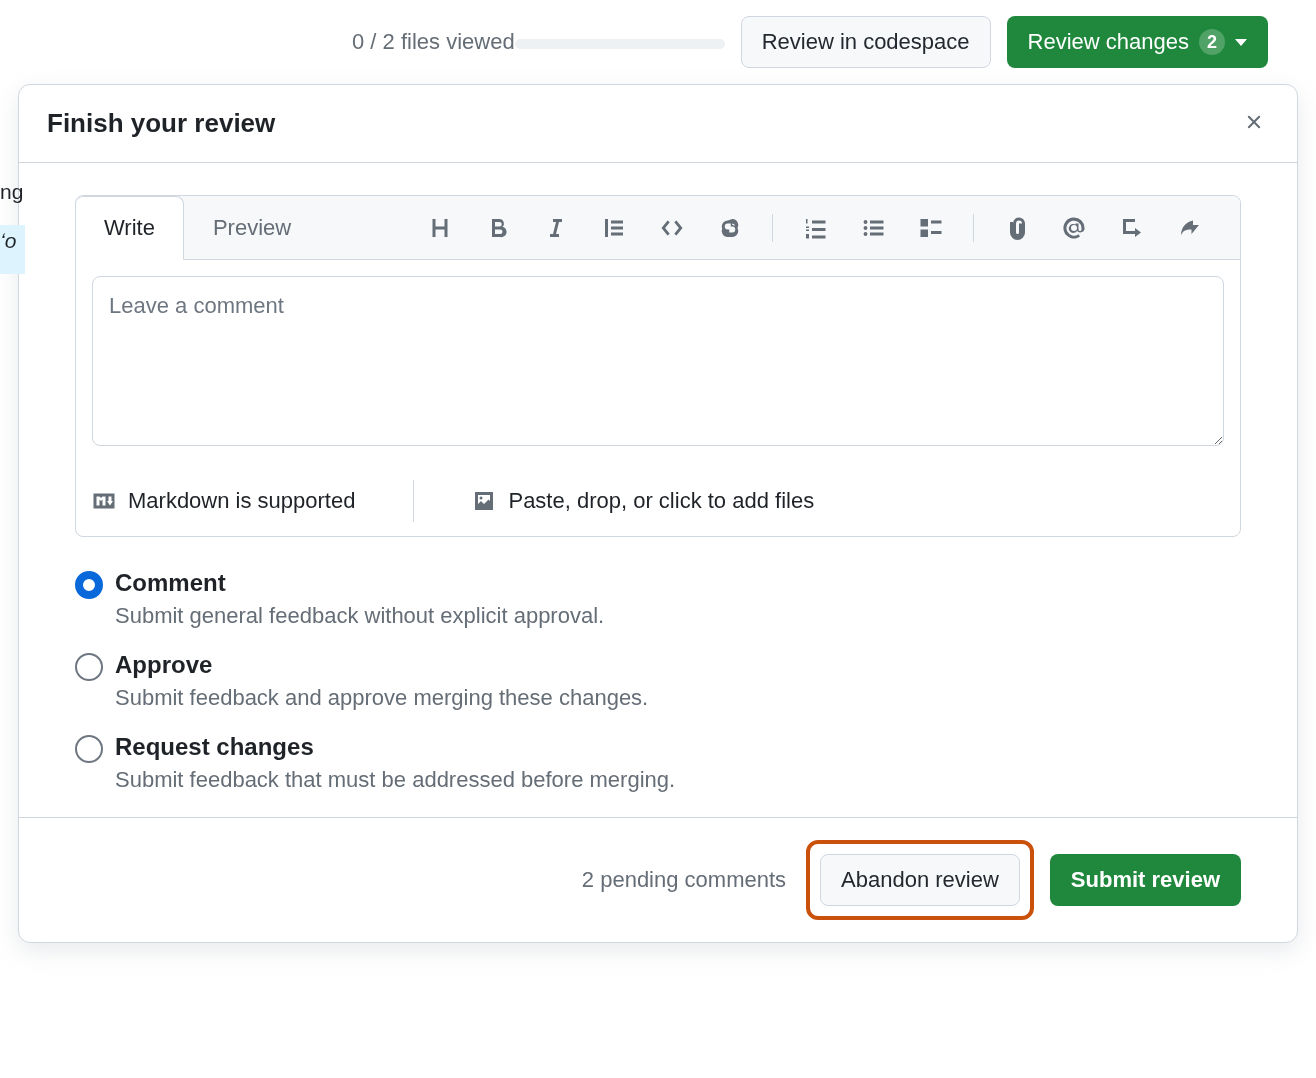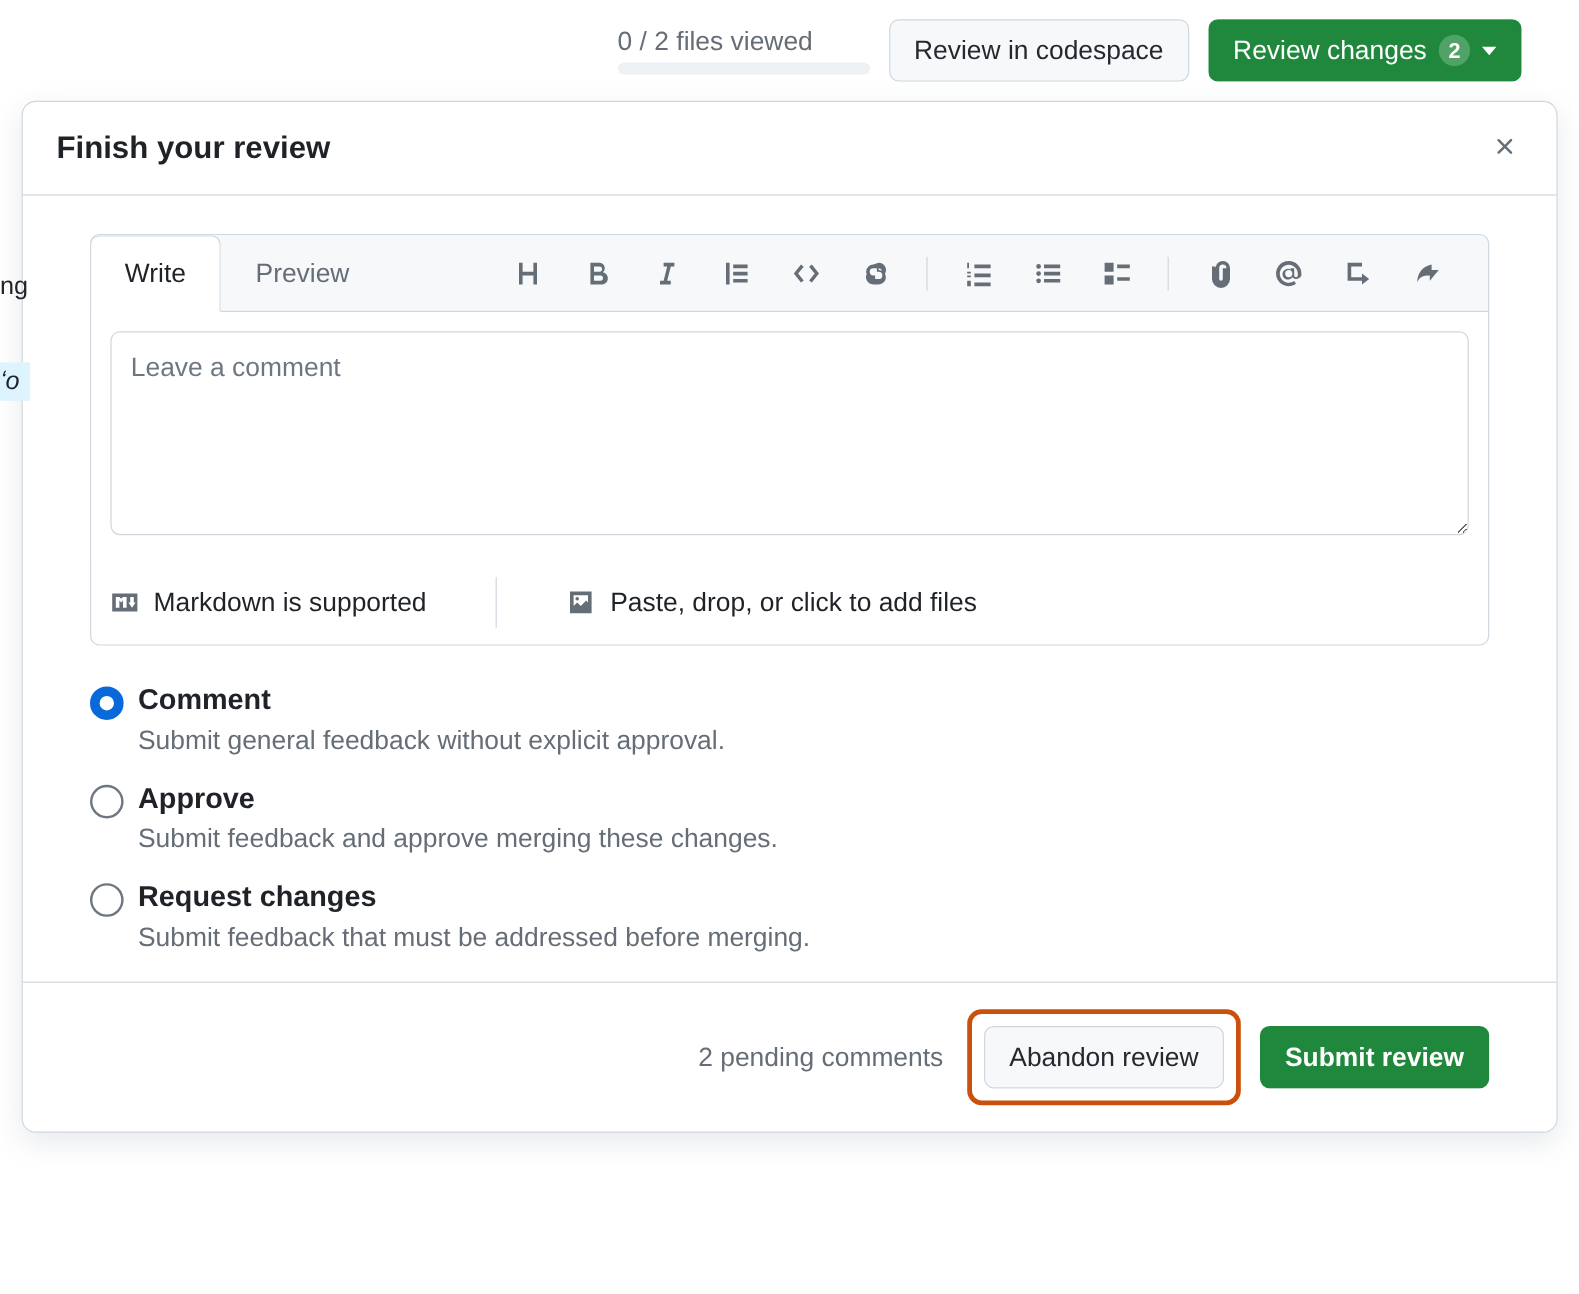--- a/index.html
+++ b/index.html
@@ -12,21 +12,21 @@
       font-size: 16px;
     }
     .top-bar {
       display: flex;
       justify-content: flex-end;
       align-items: center;
       padding: 16px 48px 8px 0;
       gap: 16px;
     }
     .files-viewed {
-      display: flex; flex-direction: column; 
+      display: flex; align-items: center;
     }
     .files-viewed-text {
       font-size: 22px;
       color: #656d76;
       font-weight: 400;
     }
     .progress-track {
       width: 210px; height: 10px; background:#eef1f4; border-radius: 6px; margin-top:4px;
     }
     .btn-secondary {
@@ -121,21 +121,21 @@
     .opt-desc { font-size:22px; color:#656d76; margin-top:6px;}
     .panel-footer {
       border-top:1px solid #d0d7de; padding: 22px 56px; display:flex; justify-content:flex-end; align-items:center; gap: 16px;
     }
     .pending-text { font-size:22px; color:#656d76; margin-right:4px;}
     .abandon-highlight { border:4px solid #c9510c; border-radius:12px; padding:10px;}
     .submit-btn {
       background:#1f883d;color:#fff;font-size:22px;font-weight:600;border:1px solid rgba(31,136,61,.4);border-radius:8px;padding:12px 20px;cursor:pointer;
     }
     .left-clip { position:absolute; left:0; top:176px; font-size:21px; color:#1f2328; }
-    .left-clip .row { padding:4px 2px 4px 0; border-left: none; margin-top: 47px;}
+    .left-clip .row { padding:4px 2px 21px 0; border-left: none;}
     .left-clip .row.sel { background:#ddf4ff;font-style:italic;}
   </style>
 </head>
 <body>
 
 <div class="left-clip">
   <div class="row">ng</div>
   <div class="row sel">ʻo</div>
 </div>
 

